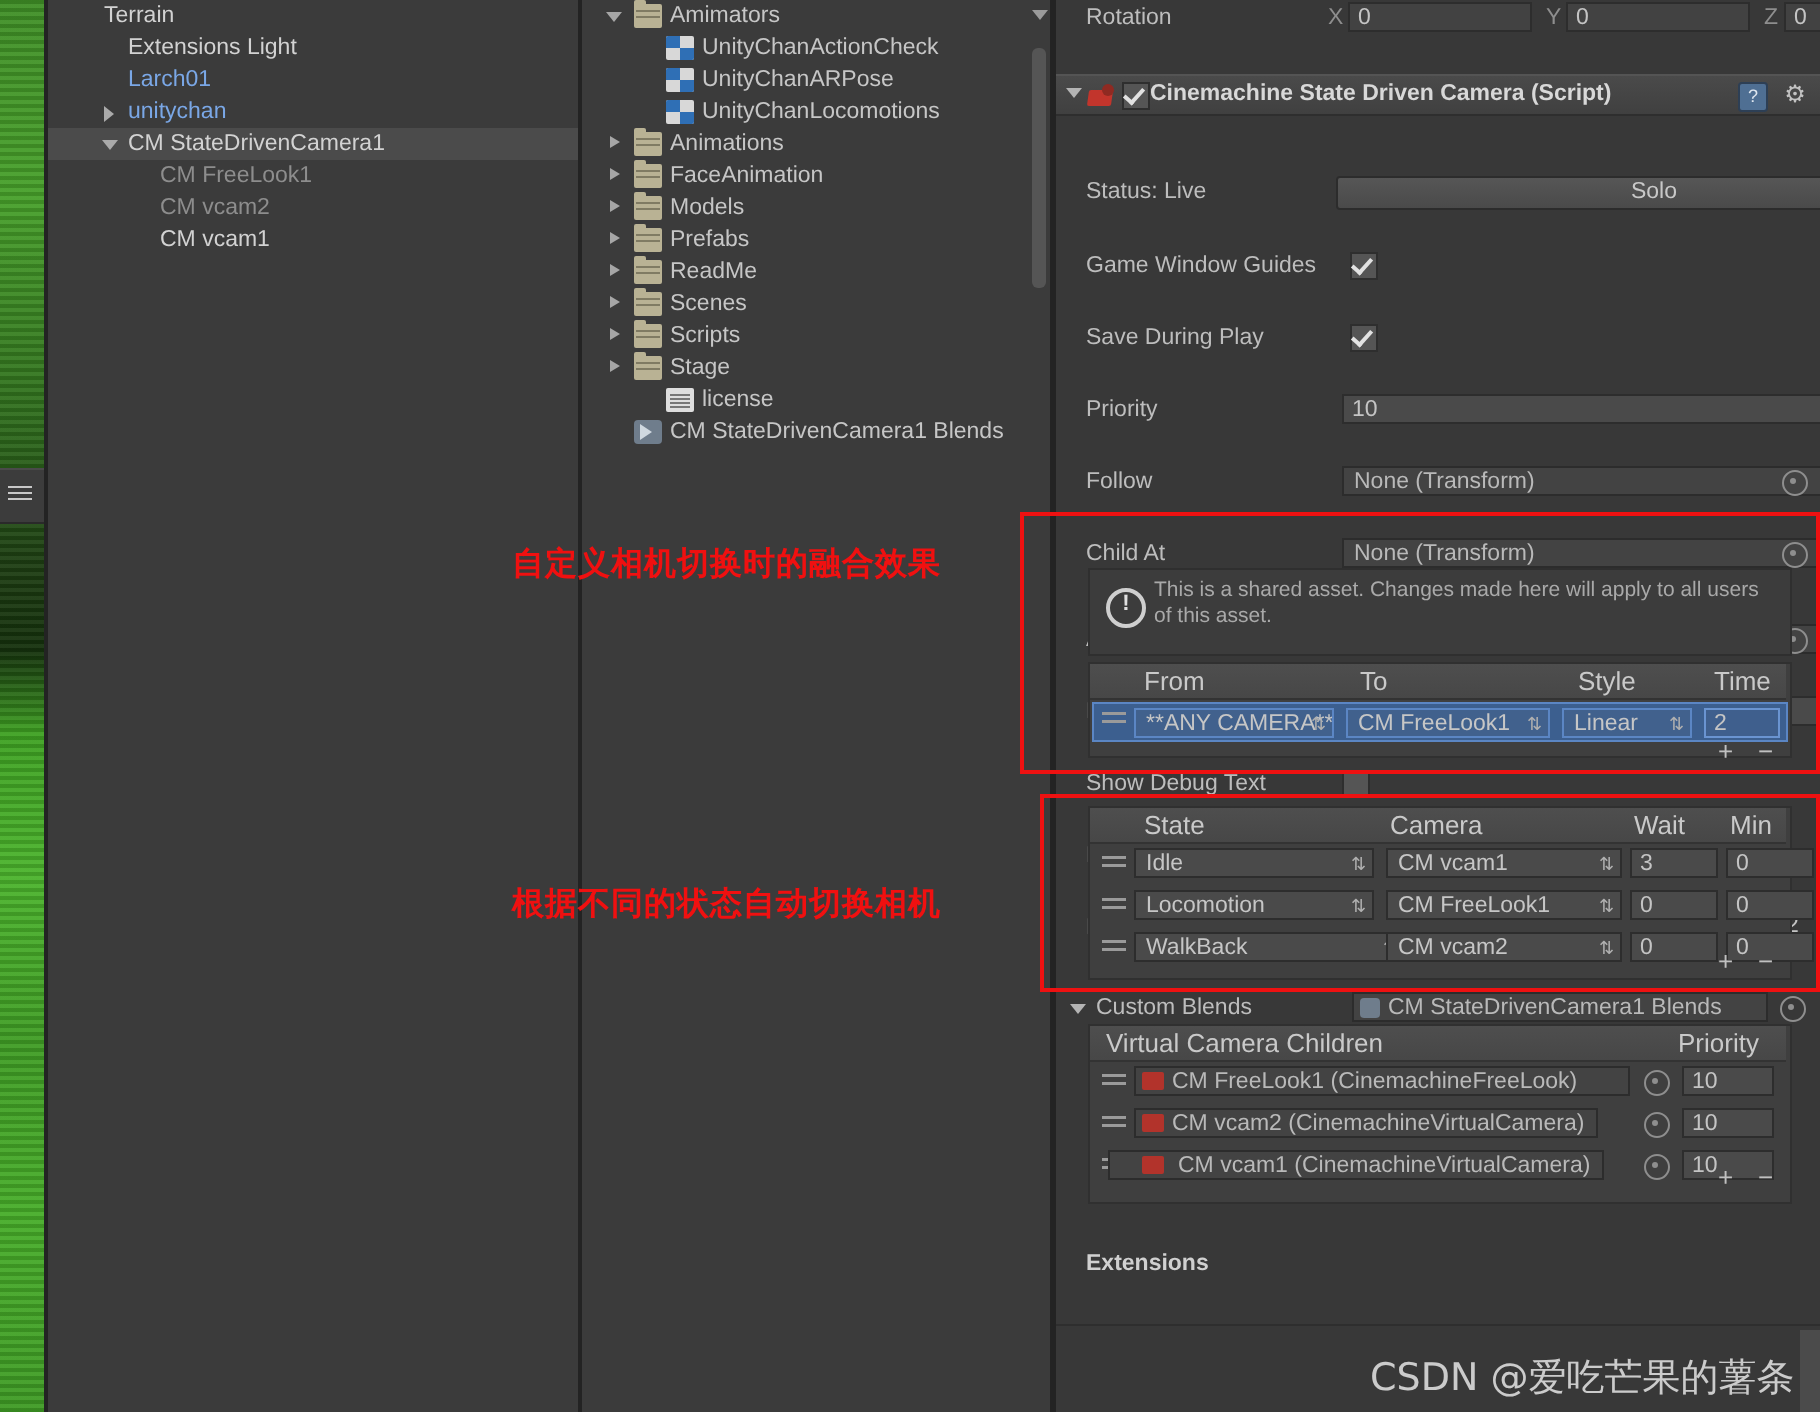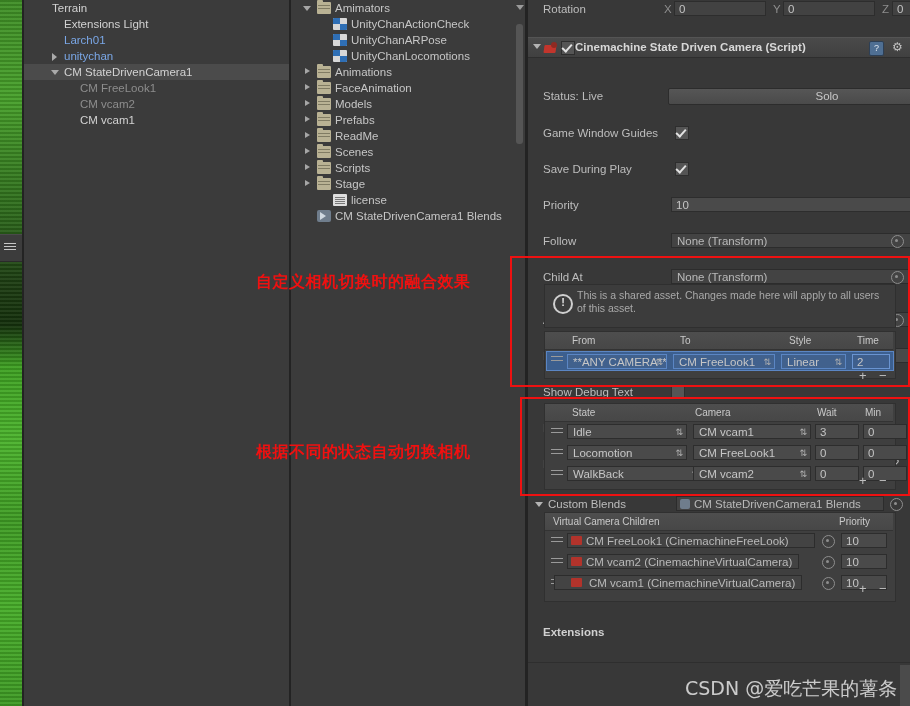--- a/index.html
+++ b/index.html
@@ -98,21 +98,21 @@
   .cm-icon{position:absolute;left:16px;top:3px;width:14px;height:13px;}
   .cm-icon .body{position:absolute;left:0;top:4px;width:12px;height:8px;background:#c2352c;
      border-radius:1px;transform:skewX(-8deg);}
   .cm-icon .lens{position:absolute;left:7px;top:1px;width:6px;height:6px;background:#8f2a22;border-radius:50%;}
   .help-icon{position:absolute;right:26px;top:3px;width:13px;height:13px;background:#4f6f93;
     border:1px solid #2d3f55;border-radius:2px;color:#dfe7f0;font-size:9px;text-align:center;line-height:12px;}
   .gear-icon{position:absolute;right:6px;top:3px;width:13px;height:13px;color:#c2c2c2;font-size:12px;line-height:13px;text-align:center;}
 
   .box{position:absolute;background:#3f3f3f;border:1px solid #303030;}
   .tblhdr{position:absolute;height:17px;line-height:17px;
-    background:linear-gradient(180deg,#4e4e4e,#474747);border-bottom:1px solid #333;color:#c9c9c9;font-size:10px;}
+    background:linear-gradient(180deg,#4e4e4e,#474747);border-bottom:1px solid #333;color:#c9c9c9;font-size:13px;}
   .tblhdr span{position:absolute;}
   .grip{position:absolute;width:12px;height:8px;top:5px;
     background:repeating-linear-gradient(180deg,#9a9a9a 0 1.5px,transparent 1.5px 4px);}
   .reorder-row{position:absolute;height:18px;}
   .sel-row{position:absolute;background:#3c5f8f;border:1px solid #5b86c4;}
 
   .infobox{position:absolute;background:#3c3c3c;border:1px solid #2f2f2f;}
   .infobox .bang{position:absolute;left:8px;top:9px;width:16px;height:16px;border:2px solid #cfcfcf;
     border-radius:50%;color:#e0e0e0;font-size:11px;font-weight:bold;text-align:center;line-height:13px;}
   .infobox .txt{position:absolute;left:32px;top:4px;right:6px;font-size:10.5px;color:#a9a9a9;line-height:13px;}

